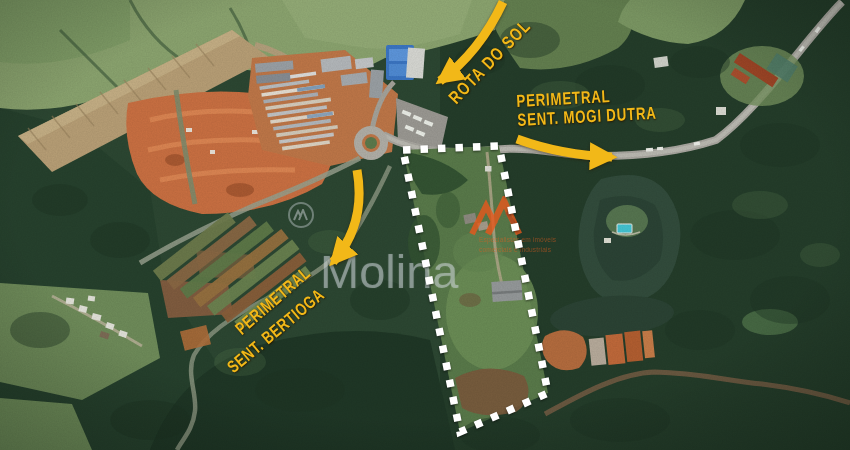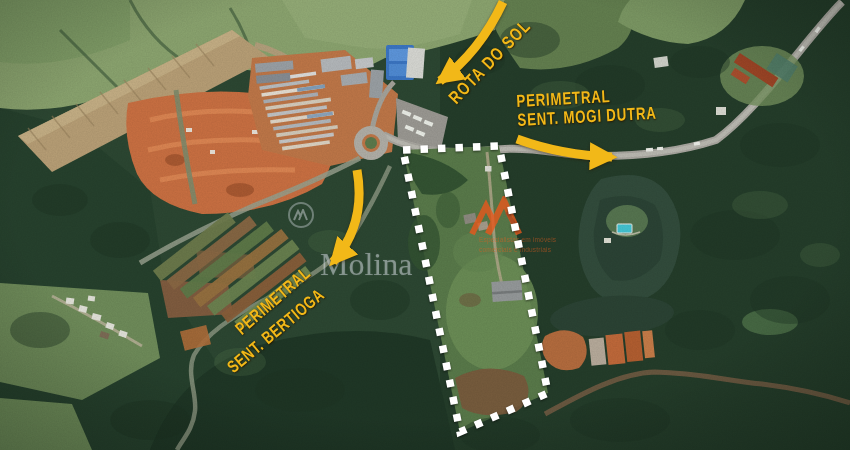--- a/index.html
+++ b/index.html
@@ -23,22 +23,22 @@
               transform:translate(-50%,-50%) rotate(-46deg) scaleX(.78);}
   .label-mogi{left:516px;top:92px;font-size:17.5px;letter-spacing:1px;line-height:19px;
               transform:rotate(-3deg) scaleX(.76);transform-origin:left top;}
   .label-bert1{left:273px;top:301px;font-size:17.5px;letter-spacing:.8px;
                transform:translate(-50%,-50%) rotate(-41deg) scaleX(.76);}
   .label-bert2{left:276px;top:331px;font-size:17.5px;letter-spacing:.8px;
                transform:translate(-50%,-50%) rotate(-40deg) scaleX(.76);}
   .wm-reg{position:absolute;left:288px;top:202px;width:22px;height:22px;
           border:2px solid rgba(205,212,218,.42);border-radius:50%;}
   .wm-reg svg{position:absolute;left:3px;top:5px;opacity:.5;}
-  .wm-brand{position:absolute;left:320px;top:200px;font-family:Liberation Serif, serif;
-            font-size:32px;line-height:1;color:var(--watermark-gray,rgba(210,216,221,.5));
+  .wm-brand{position:absolute;left:320px;top:200px;font-family:Liberation Sans, sans-serif;
+            font-size:47px;line-height:1;color:var(--watermark-gray,rgba(210,216,221,.5));
             text-shadow:0 0 2px rgba(240,244,248,.12);margin-top:48px;}
   .wm-logo{position:absolute;left:466px;top:196px;opacity:.8;}
   .wm-tag{position:absolute;left:479px;top:235px;font-size:8px;line-height:10px;
           color:var(--watermark-orange,#E85C1C);opacity:.5;letter-spacing:.2px;
           transform:scaleX(.82);transform-origin:left top;}
 </style>
 </head>
 <body>
 
 <div class="stage">

